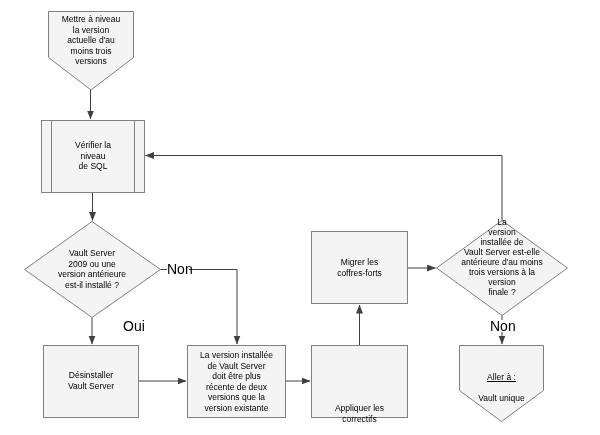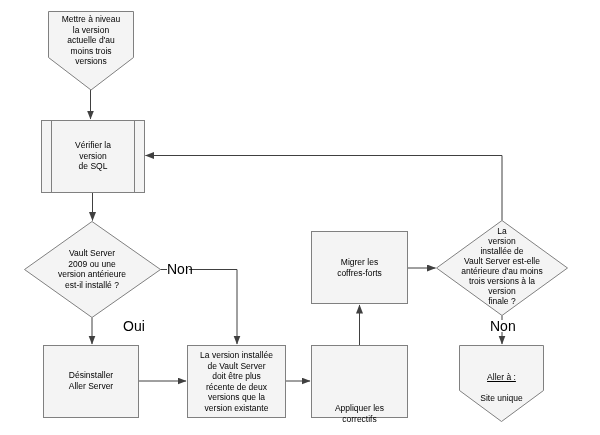--- a/index.html
+++ b/index.html
@@ -68,56 +68,56 @@
     </g>
   </svg>
 
   <div class="lbl" style="left:46px;top:14px;width:90px;">Mettre à niveau
 la version
 actuelle d'au
 moins trois
 versions</div>
 
   <div class="lbl" style="left:47px;top:140px;width:92px;">Vérifier la
-version
+niveau
 de SQL</div>
 
   <div class="lbl" style="left:22px;top:248px;width:140px;">Vault Server
 2009 ou une
 version antérieure
 est-il installé ?</div>
 
   <div class="lbl" style="left:43px;top:370px;width:96px;">Désinstaller
-Aller Server</div>
+Vault Server</div>
 
   <div class="lbl" style="left:187px;top:350px;width:99px;">La version installée
 de Vault Server
 doit être plus
 récente de deux
 versions que la
 version existante</div>
 
   <div class="lbl" style="left:311px;top:371px;width:97px;margin-top:32px;">Appliquer les
 correctifs</div>
 
   <div class="lbl" style="left:311px;top:257px;width:97px;">Migrer les
 coffres-forts</div>
 
-  <div class="lbl lbl-tight" style="left:432px;top:226px;width:140px;">La
+  <div class="lbl lbl-tight" style="left:432px;top:217px;width:140px;">La
 version
 installée de
 Vault Server est-elle
 antérieure d'au moins
 trois versions à la
 version
 finale ?</div>
 
   <div class="lbl" style="left:459px;top:361px;width:85px;">
     <span class="goto-link">Aller à :</span>
-    <span class="goto-dest">Site unique</span>
+    <span class="goto-dest">Vault unique</span>
   </div>
 
   <div class="edge-lbl" style="left:77px;top:320px;width:24px;margin-left:45px;">Oui</div>
 
   <div class="edge-lbl" style="left:167px;top:263px;width:22px;">Non</div>
 
   <div class="edge-lbl" style="left:490px;top:320px;width:24px;">Non</div>
 
 </div>
 

